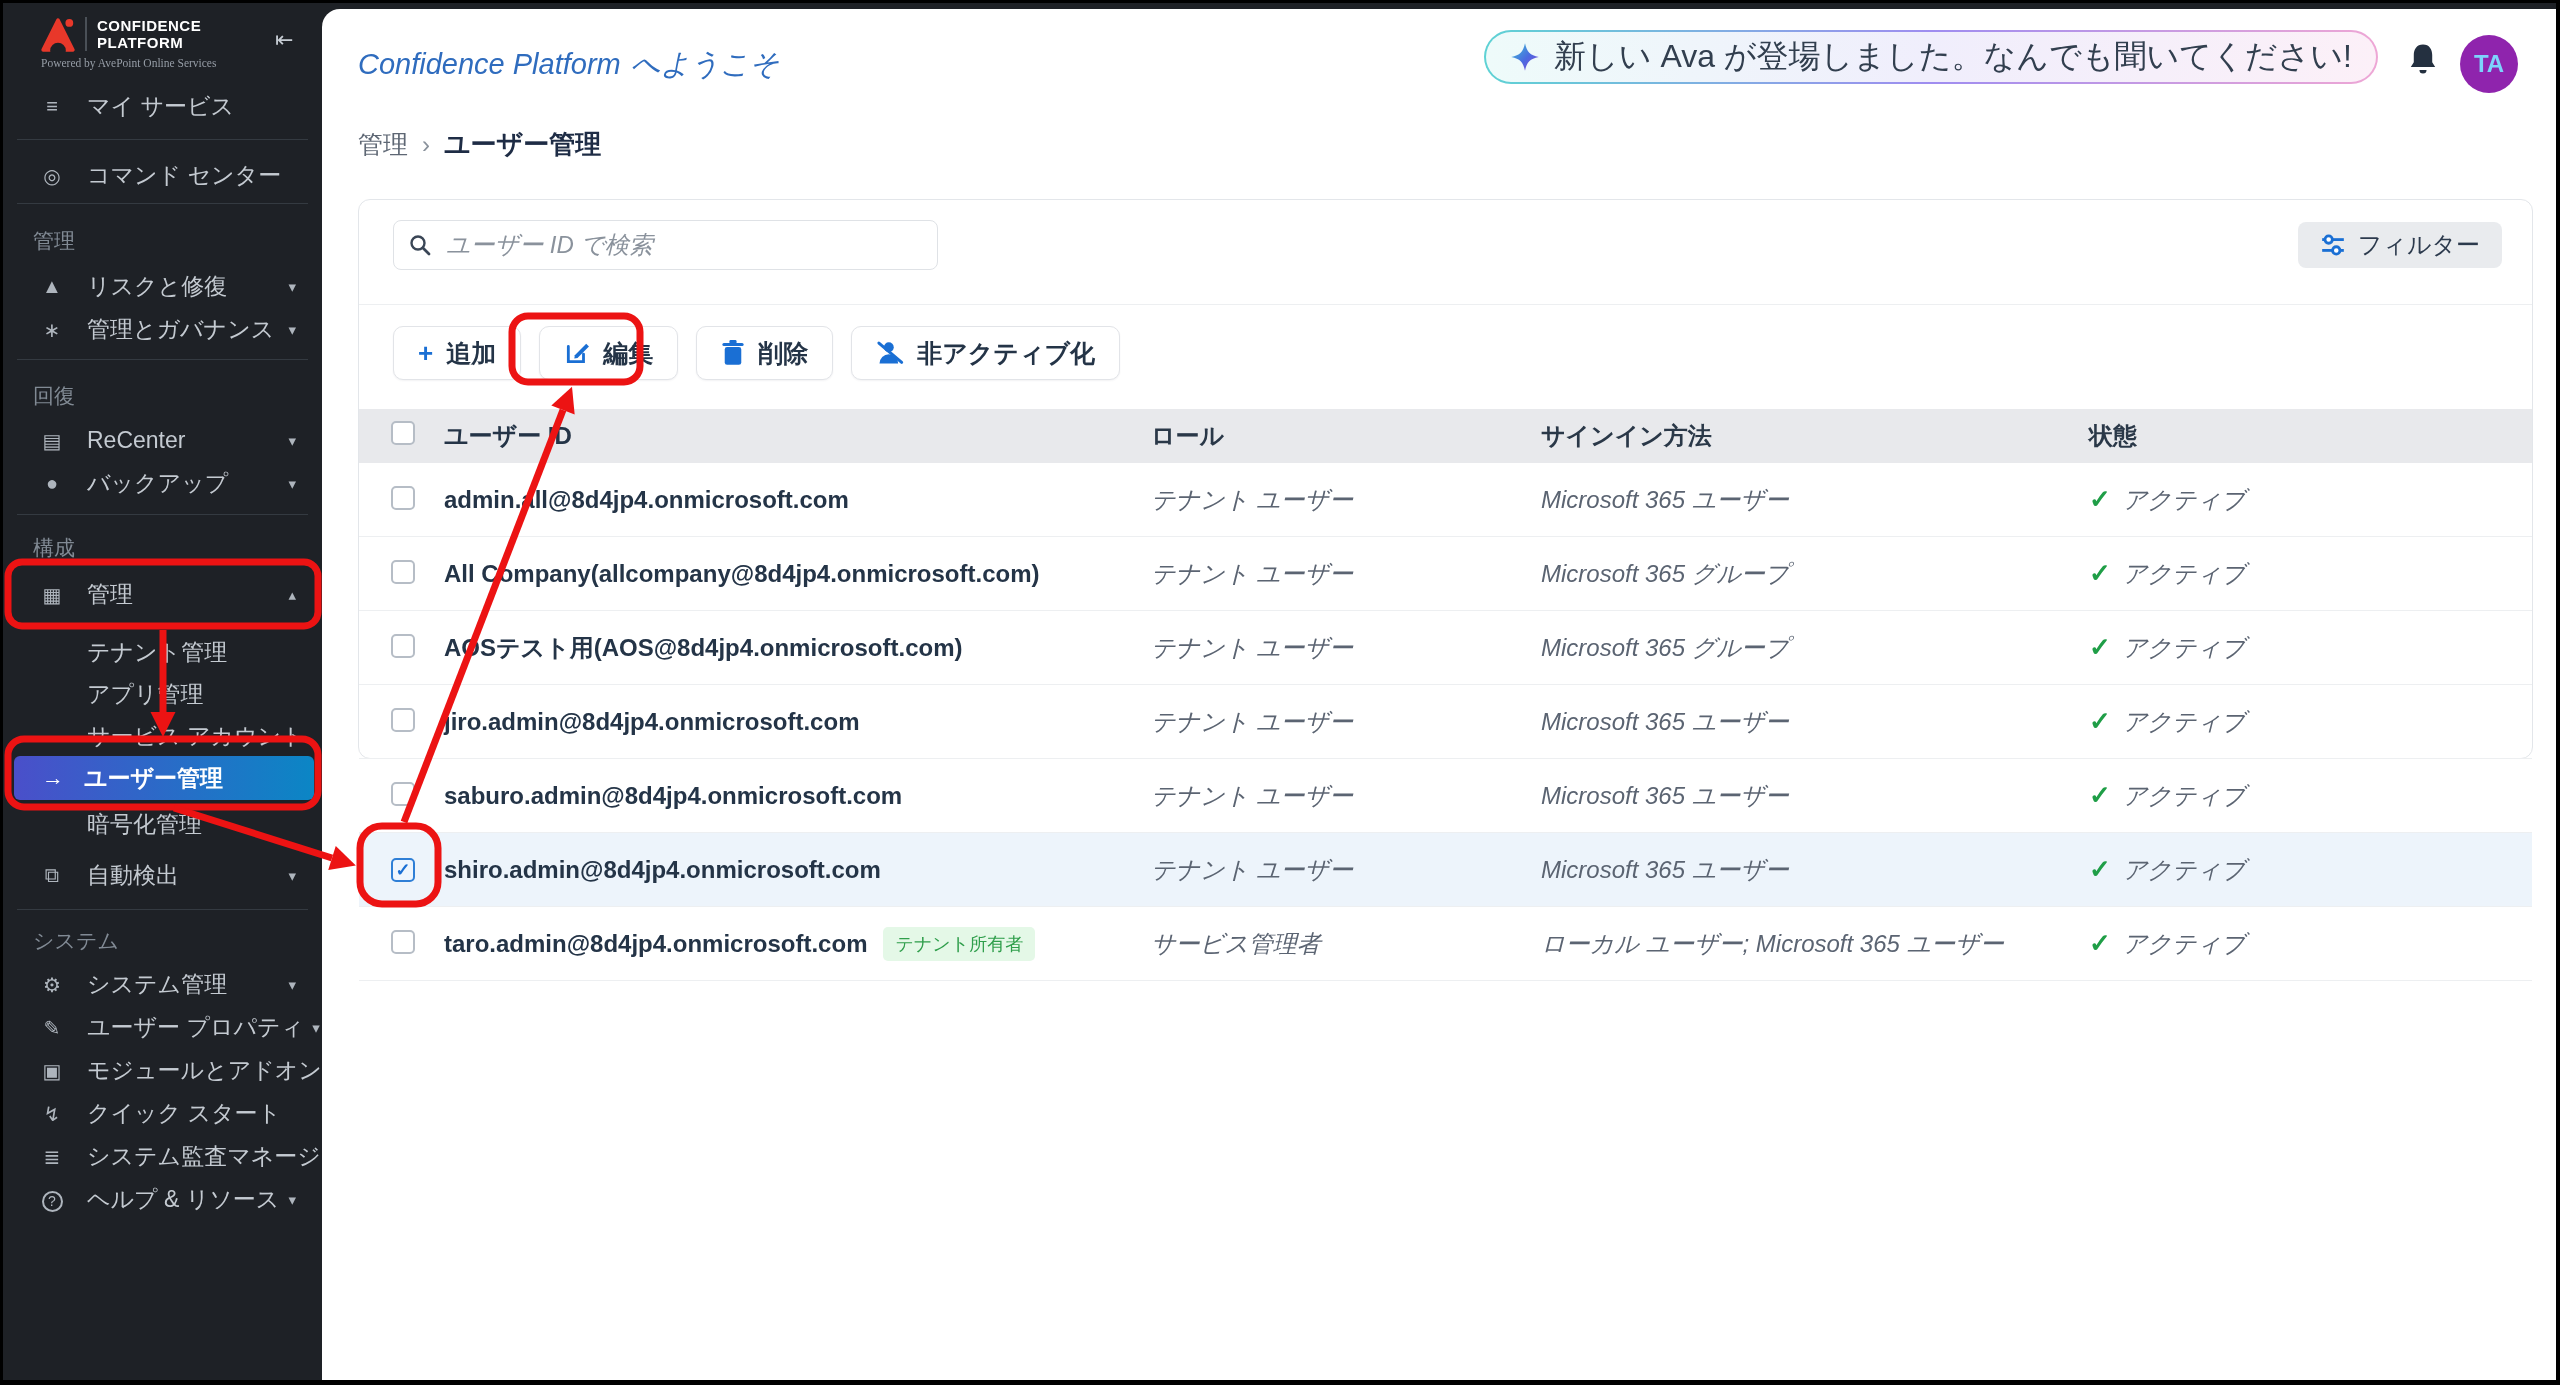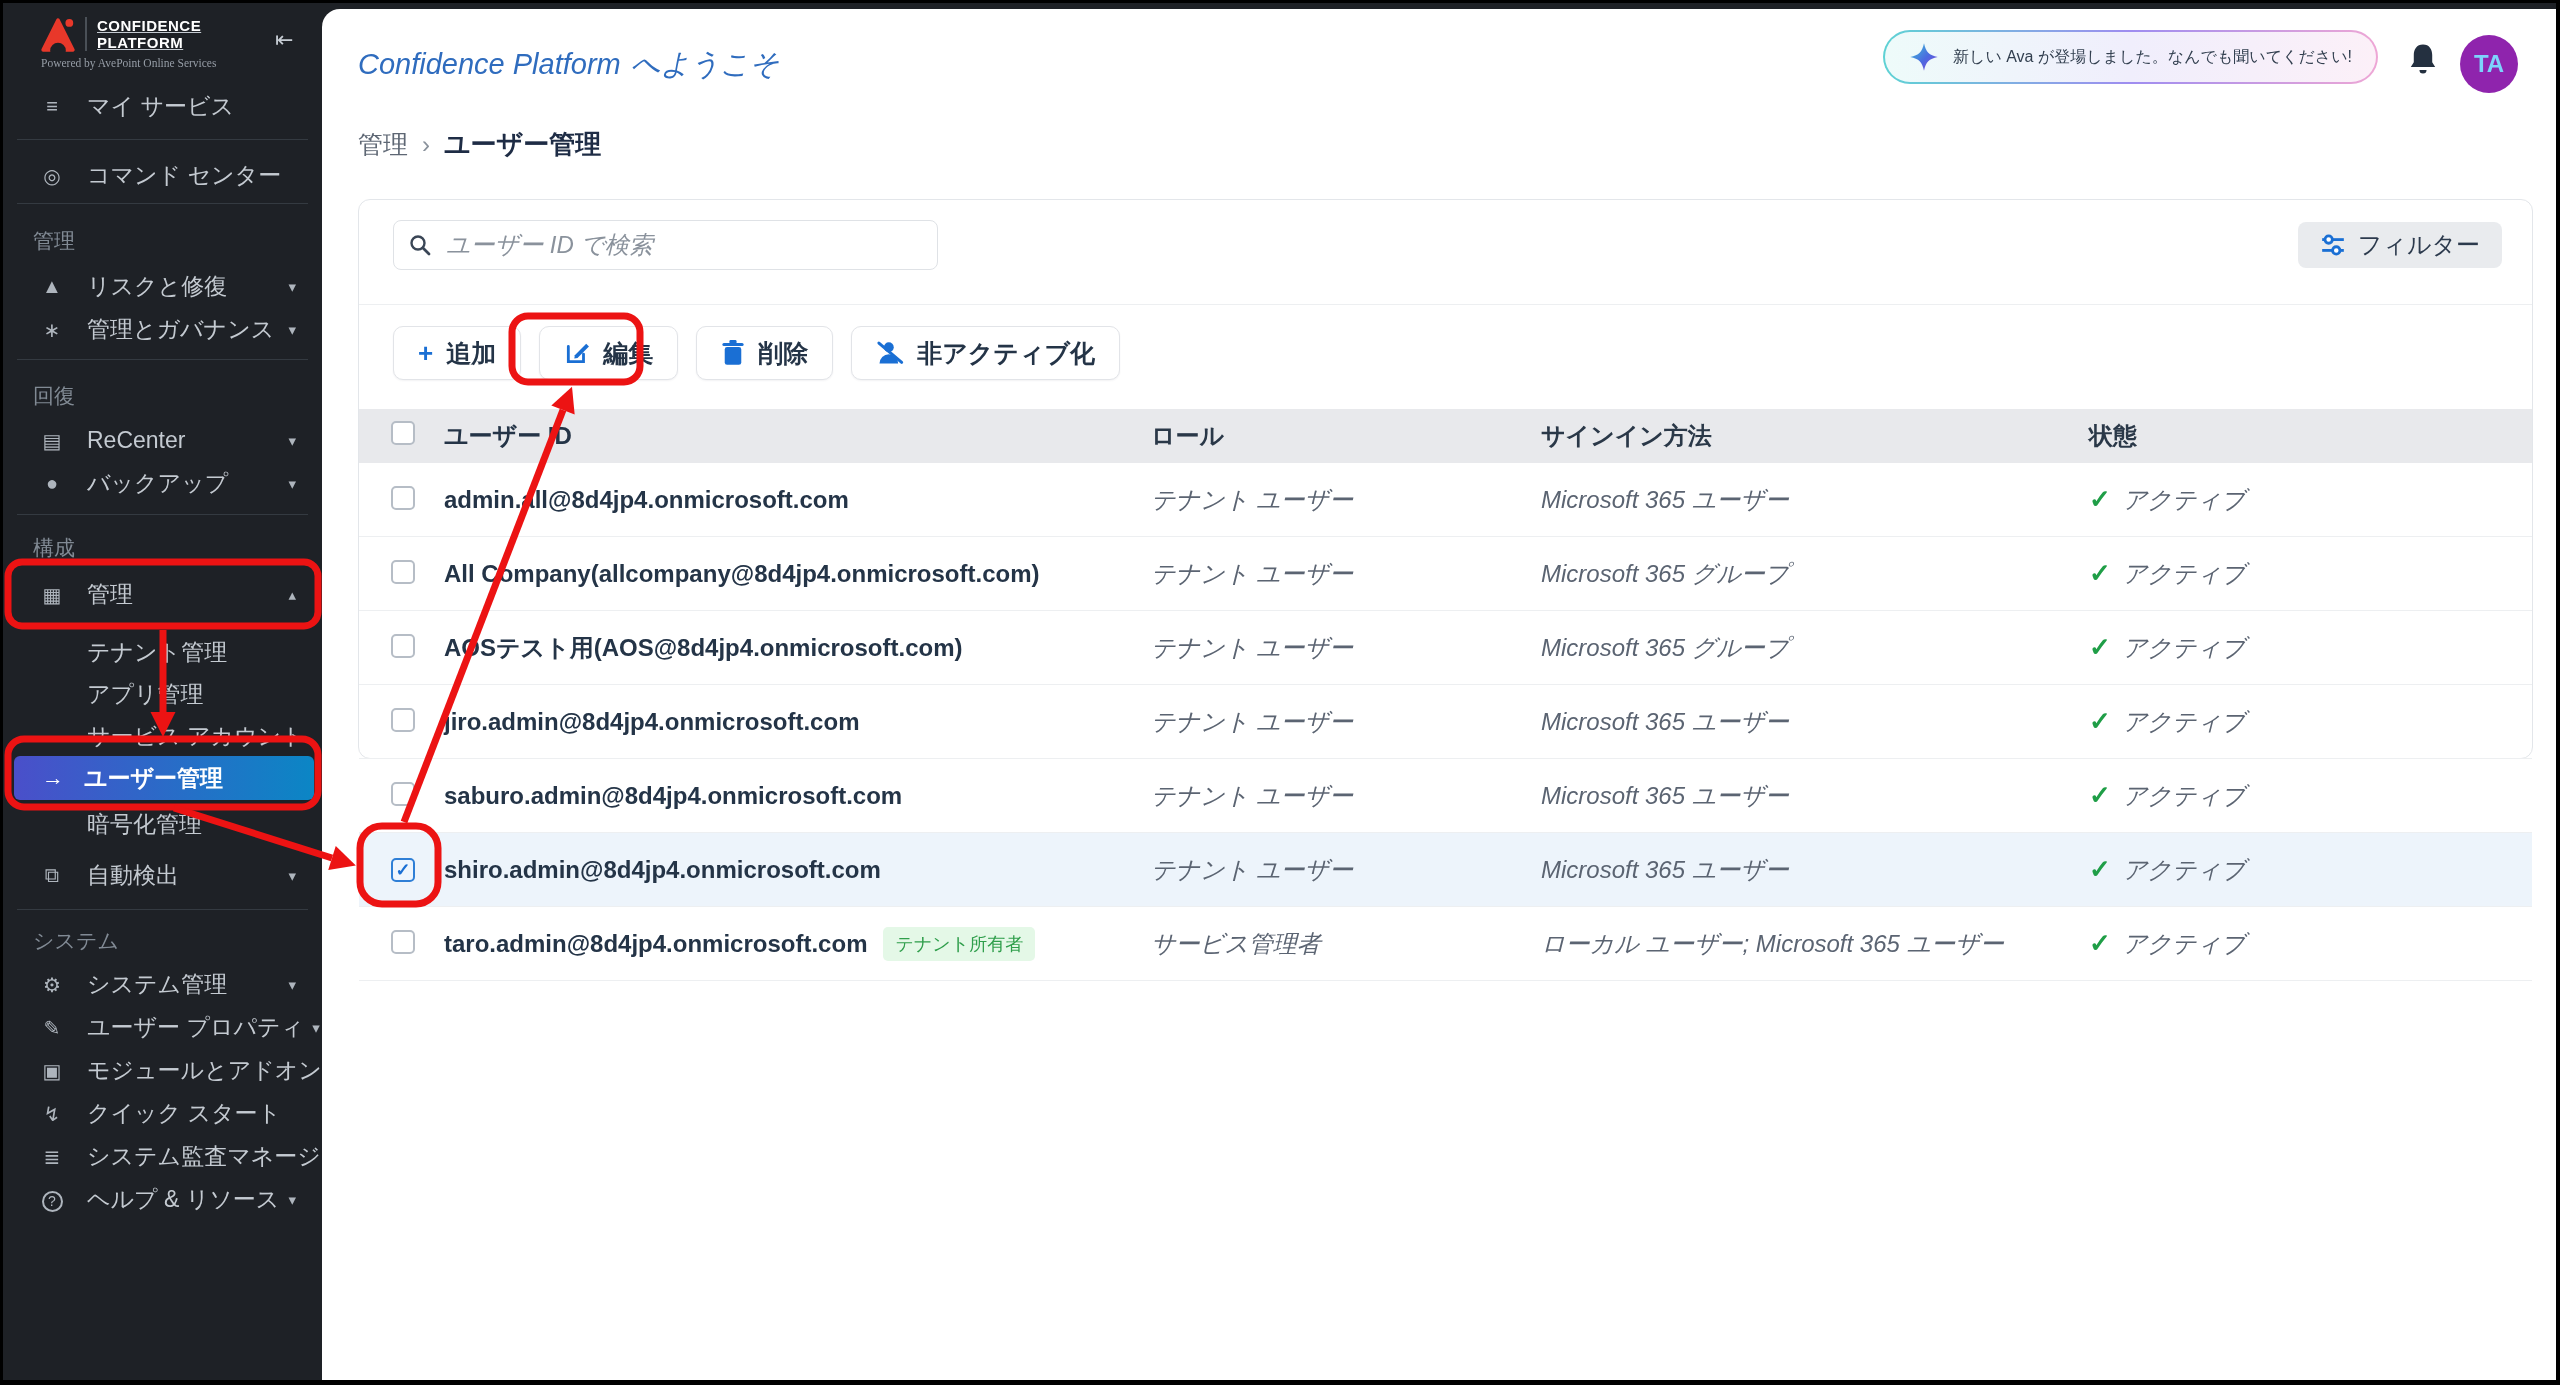--- a/index.html
+++ b/index.html
@@ -1,41 +1,41 @@
 <!DOCTYPE html>
 <html><head>
 <meta charset="utf-8">
 <style>
   html,body{margin:0;padding:0;background:#555;}
   *{box-sizing:border-box;font-family:"Liberation Sans",sans-serif;}
   #root{position:relative;width:2560px;height:1385px;background:#000;overflow:hidden;}
   #inner{position:absolute;left:3px;top:3px;right:4px;bottom:5px;background:#1e2126;}
   
   #sidebar{position:absolute;left:0;top:0;width:319px;height:100%;background:#1e2126;color:#c4cad1;}
-  .logo-row{position:absolute;left:38px;top:14px;display:flex;align-items:flex-start;text-decoration:underline;}
+  .logo-row{position:absolute;left:38px;top:14px;display:flex;align-items:flex-start;}
   .logo-divider{width:2px;height:34px;background:#4a5057;margin:0 10px;}
   .brand{color:#fff;font-weight:bold;font-size:15px;line-height:17px;letter-spacing:.5px;}
   .powered{position:absolute;left:38px;top:54px;font-size:11.5px;color:#969da6;font-family:Liberation Serif, serif;}
   .collapse{position:absolute;left:272px;top:24px;font-size:22px;color:#c6ccd3;}
   .nv{position:absolute;left:0;width:100%;height:43px;display:flex;align-items:center;padding:0 26px 0 36px;font-size:23px;color:#c4cad1;cursor:pointer;}
   .ni{width:26px;margin-right:22px;font-size:20px;color:#aeb5bd;text-align:center;flex:none;}
   .nl{flex:1;white-space:nowrap;}
   .ch{font-size:15px;color:#aeb5bd;margin-left:8px;}
   .nsec{position:absolute;left:30px;font-size:21px;color:#818a94;height:40px;display:flex;align-items:center;}
   .sdv{position:absolute;left:14px;right:14px;border-top:1px solid #343a41;}
   .nvs{padding-left:84px;}
   .nvsel{left:11px;right:8px;width:auto;border-radius:6px;background:linear-gradient(90deg,#4a4fca,#0b86c5);color:#fff;font-weight:bold;padding-left:26px;height:44px;}
   .nvsel .ni{color:#fff;margin-right:18px;font-size:22px;}
   .circ{display:inline-block;width:21px;height:21px;border:2px solid #aeb5bd;border-radius:50%;font-size:14px;line-height:17px;text-align:center;}
   
   #main{position:absolute;left:319px;top:6px;right:0;bottom:0;background:#fff;border-top-left-radius:18px;}
   .welcome{position:absolute;left:36px;top:36px;font-size:29px;font-style:italic;color:#2f6cbe;}
   .welcome .wsuf{margin-left:10px;}
   .pill{position:absolute;right:178px;top:21px;padding:2px;border-radius:28px;background:linear-gradient(90deg,#5ed2d4,#9f8df0,#eea7d5);cursor:pointer;}
-  .pill-in{border-radius:26px;background:linear-gradient(90deg,#eefbfa,#f0eefc,#fcf0f8);display:flex;align-items:center;gap:14px;padding:0 24px;height:50px;font-size:16px;color:#323f4f;white-space:nowrap;}
+  .pill-in{border-radius:26px;background:linear-gradient(90deg,#eefbfa,#f0eefc,#fcf0f8);display:flex;align-items:center;gap:14px;padding:0 24px;height:50px;font-size:32px;color:#323f4f;white-space:nowrap;}
   .bell{position:absolute;right:116px;top:32px;}
   .avatar{position:absolute;right:38px;top:26px;width:58px;height:58px;border-radius:50%;background:#8f24ad;color:#7dd3fc;font-weight:bold;font-size:24px;display:flex;align-items:center;justify-content:center;cursor:pointer;}
   .breadcrumb{position:absolute;left:36px;top:118px;font-size:25px;color:#5e6774;display:flex;align-items:center;gap:14px;}
   .bc-cur{font-size:26px;font-weight:bold;color:#1e2c45;}
   .bc-sep{color:#8a929c;font-size:24px;}
   
   .card{position:absolute;left:36px;top:190px;width:2175px;height:560px;border:1px solid #e3e6ea;border-radius:12px;background:#fff;}
   .search{position:absolute;left:34px;top:20px;width:545px;height:50px;border:1px solid #dfe2e6;border-radius:8px;display:flex;align-items:center;padding:0 14px;gap:12px;}
   .search input{border:none;outline:none;flex:1;font-size:24px;font-style:italic;color:#3a4656;background:transparent;}
   .search input::placeholder{color:#8a929c;}

